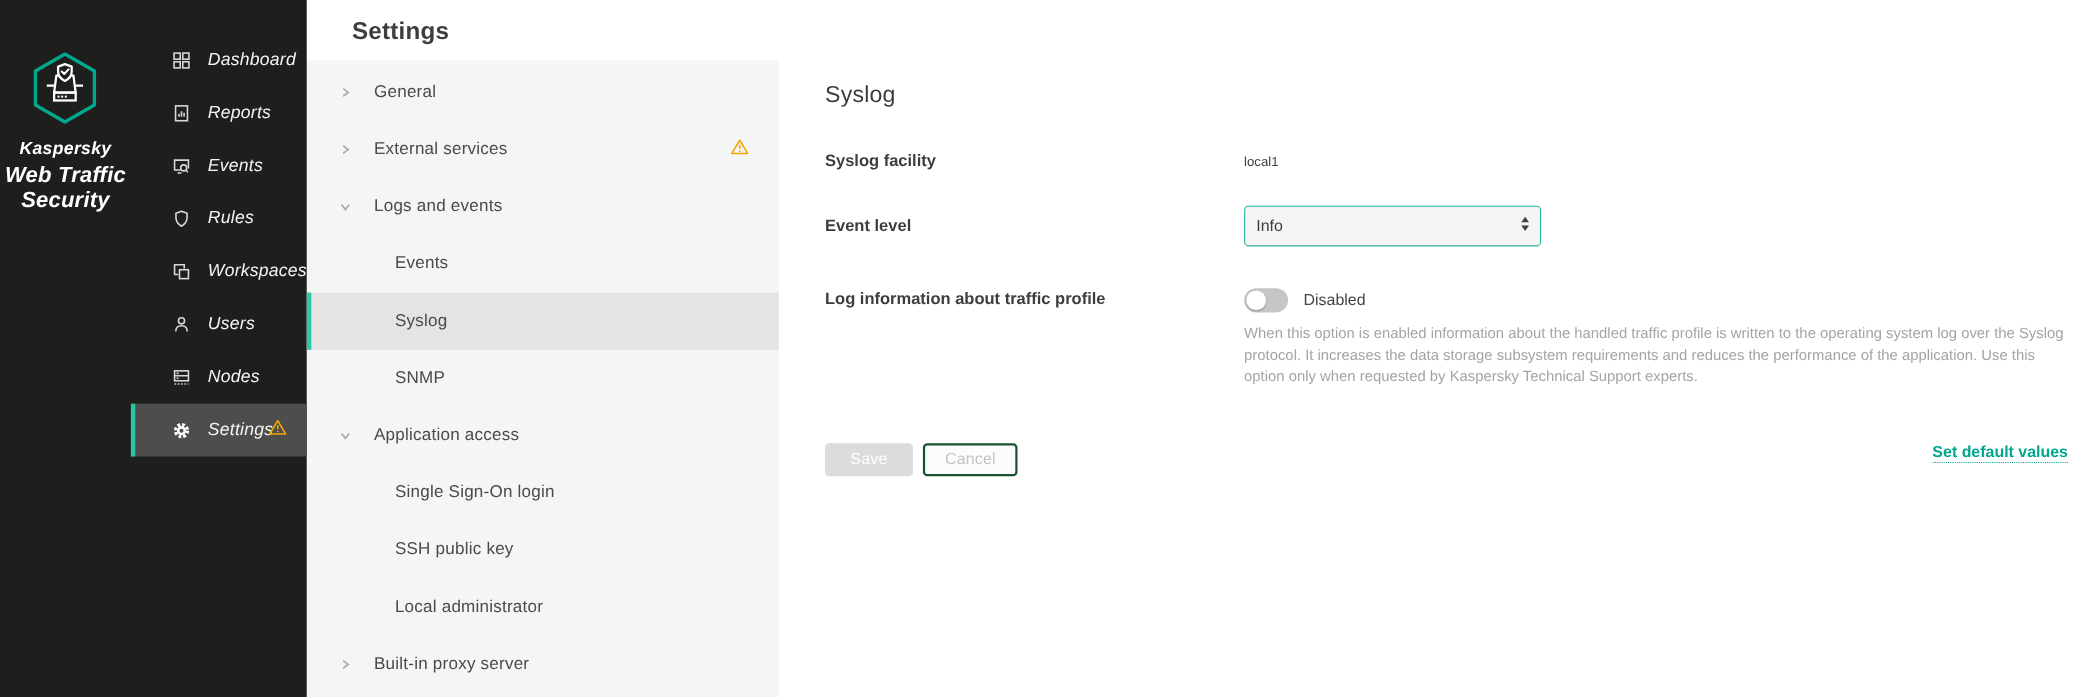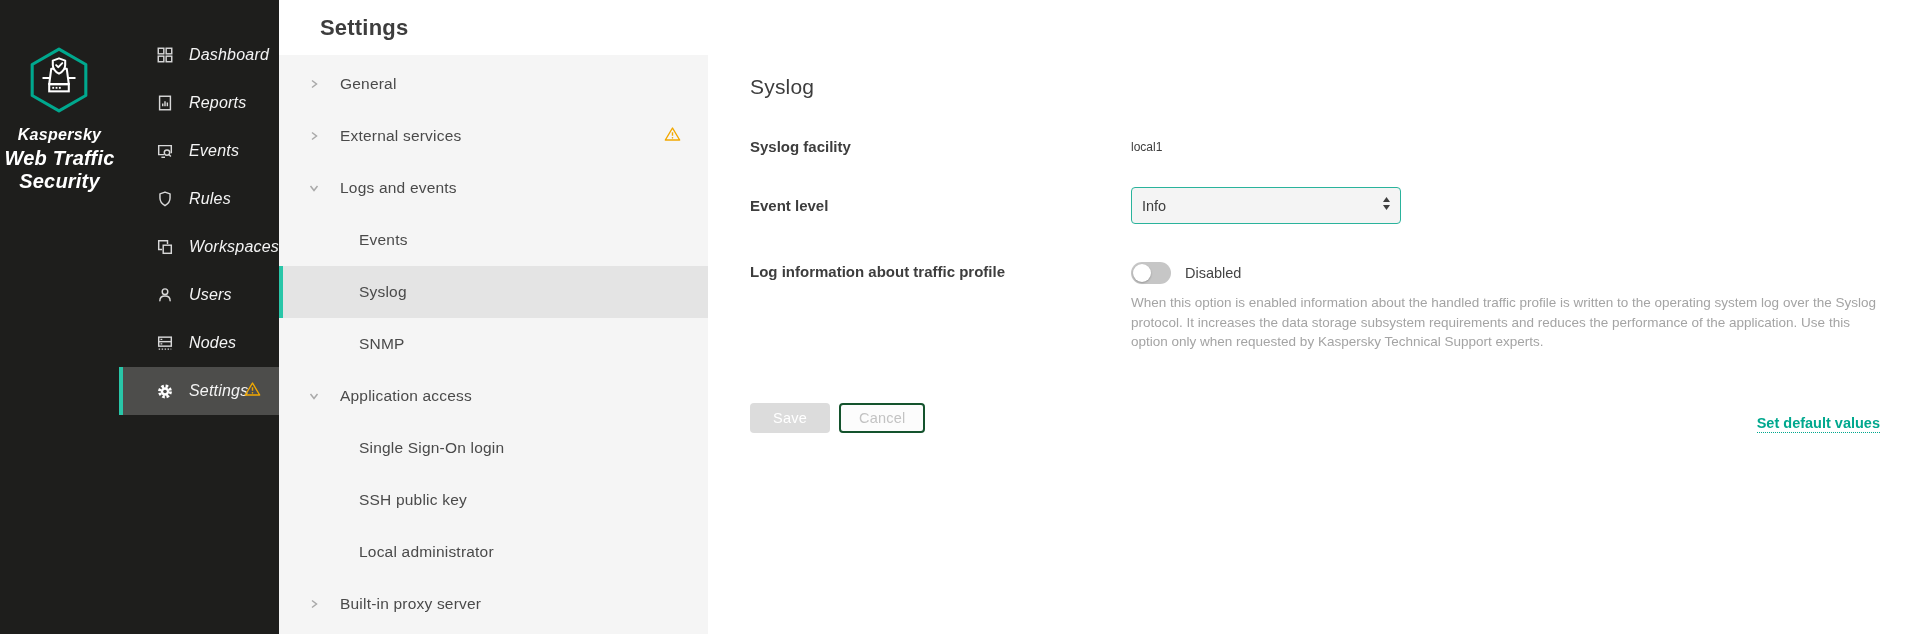--- a/index.html
+++ b/index.html
@@ -57,21 +57,21 @@
     padding:0 9px 0 10px; cursor:pointer; }
   .select .sval { font-size:14.5px; color:#3d3d3d; }
 
   .toggle-line { display:flex; align-items:center; }
   .toggle { width:40px; height:22px; border-radius:11px; background:#c6c6c6; position:relative; cursor:pointer; flex-shrink:0; }
   .toggle .knob { position:absolute; left:2px; top:2px; width:18px; height:18px; border-radius:50%;
     background:#fff; box-shadow:0 1px 2px rgba(0,0,0,.25); }
   .toggle-state { margin-left:14px; font-size:14.5px; color:#444; }
   .fdesc { margin-top:9px; font-size:13.5px; line-height:19.5px; color:#a4a4a4; max-width:760px; }
 
-  .actions { display:flex; align-items:flex-end; margin-top:38px; }
+  .actions { display:flex; align-items:flex-start; margin-top:38px; }
   .btn { height:30px; min-width:80px; padding:0 18px; border-radius:4px; font-size:14.5px;
     font-family:"Liberation Sans", sans-serif; letter-spacing:.2px; }
   .btn-save { background:#dcdcdc; border:none; color:#fff; }
   .btn-cancel { background:#fcfcfc; border:2px solid #14532d; color:#c3c3c3; margin-left:9px; }
   .spacer { flex:1; }
   .def-link { font-size:14.5px; font-weight:700; color:#00a88e; text-decoration:none;
     border-bottom:1.5px dotted #00a88e; padding-bottom:1px; cursor:pointer; }
 </style>
 </head>
 <body>

